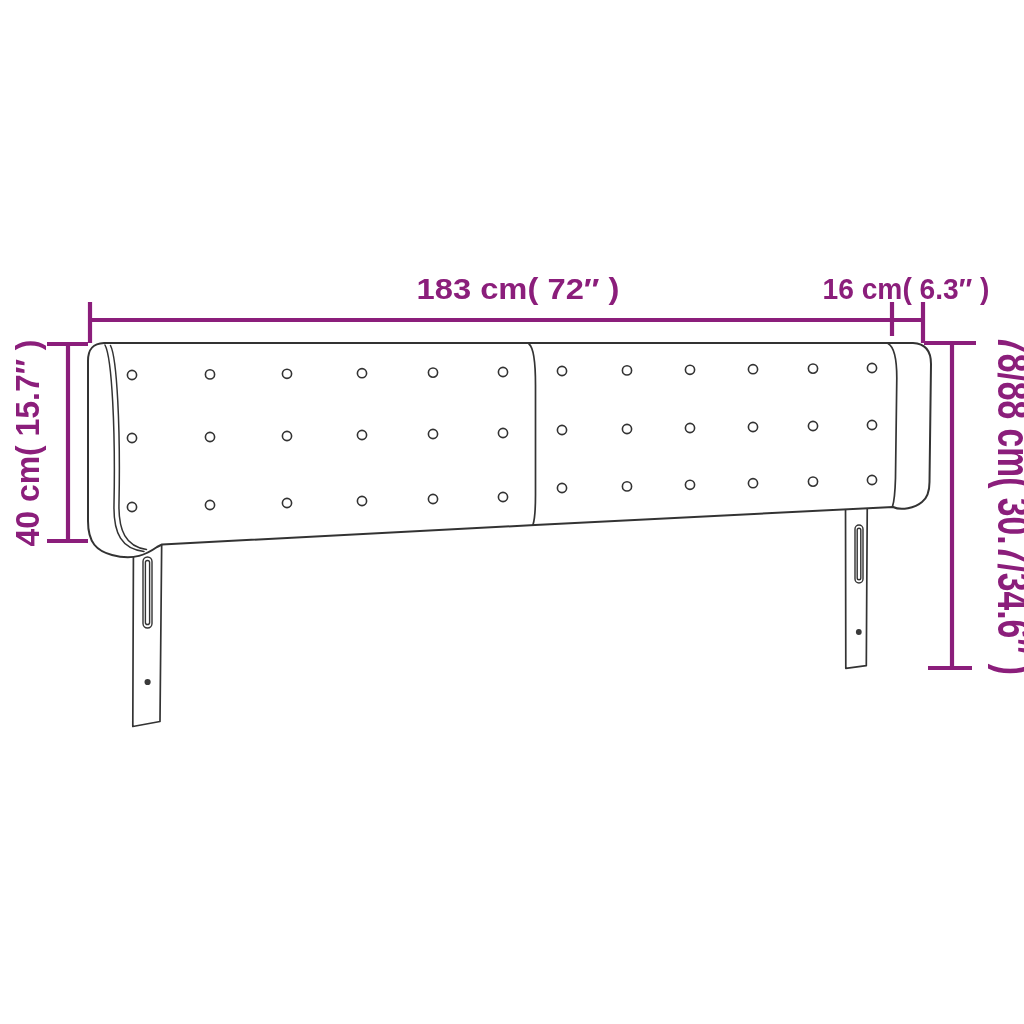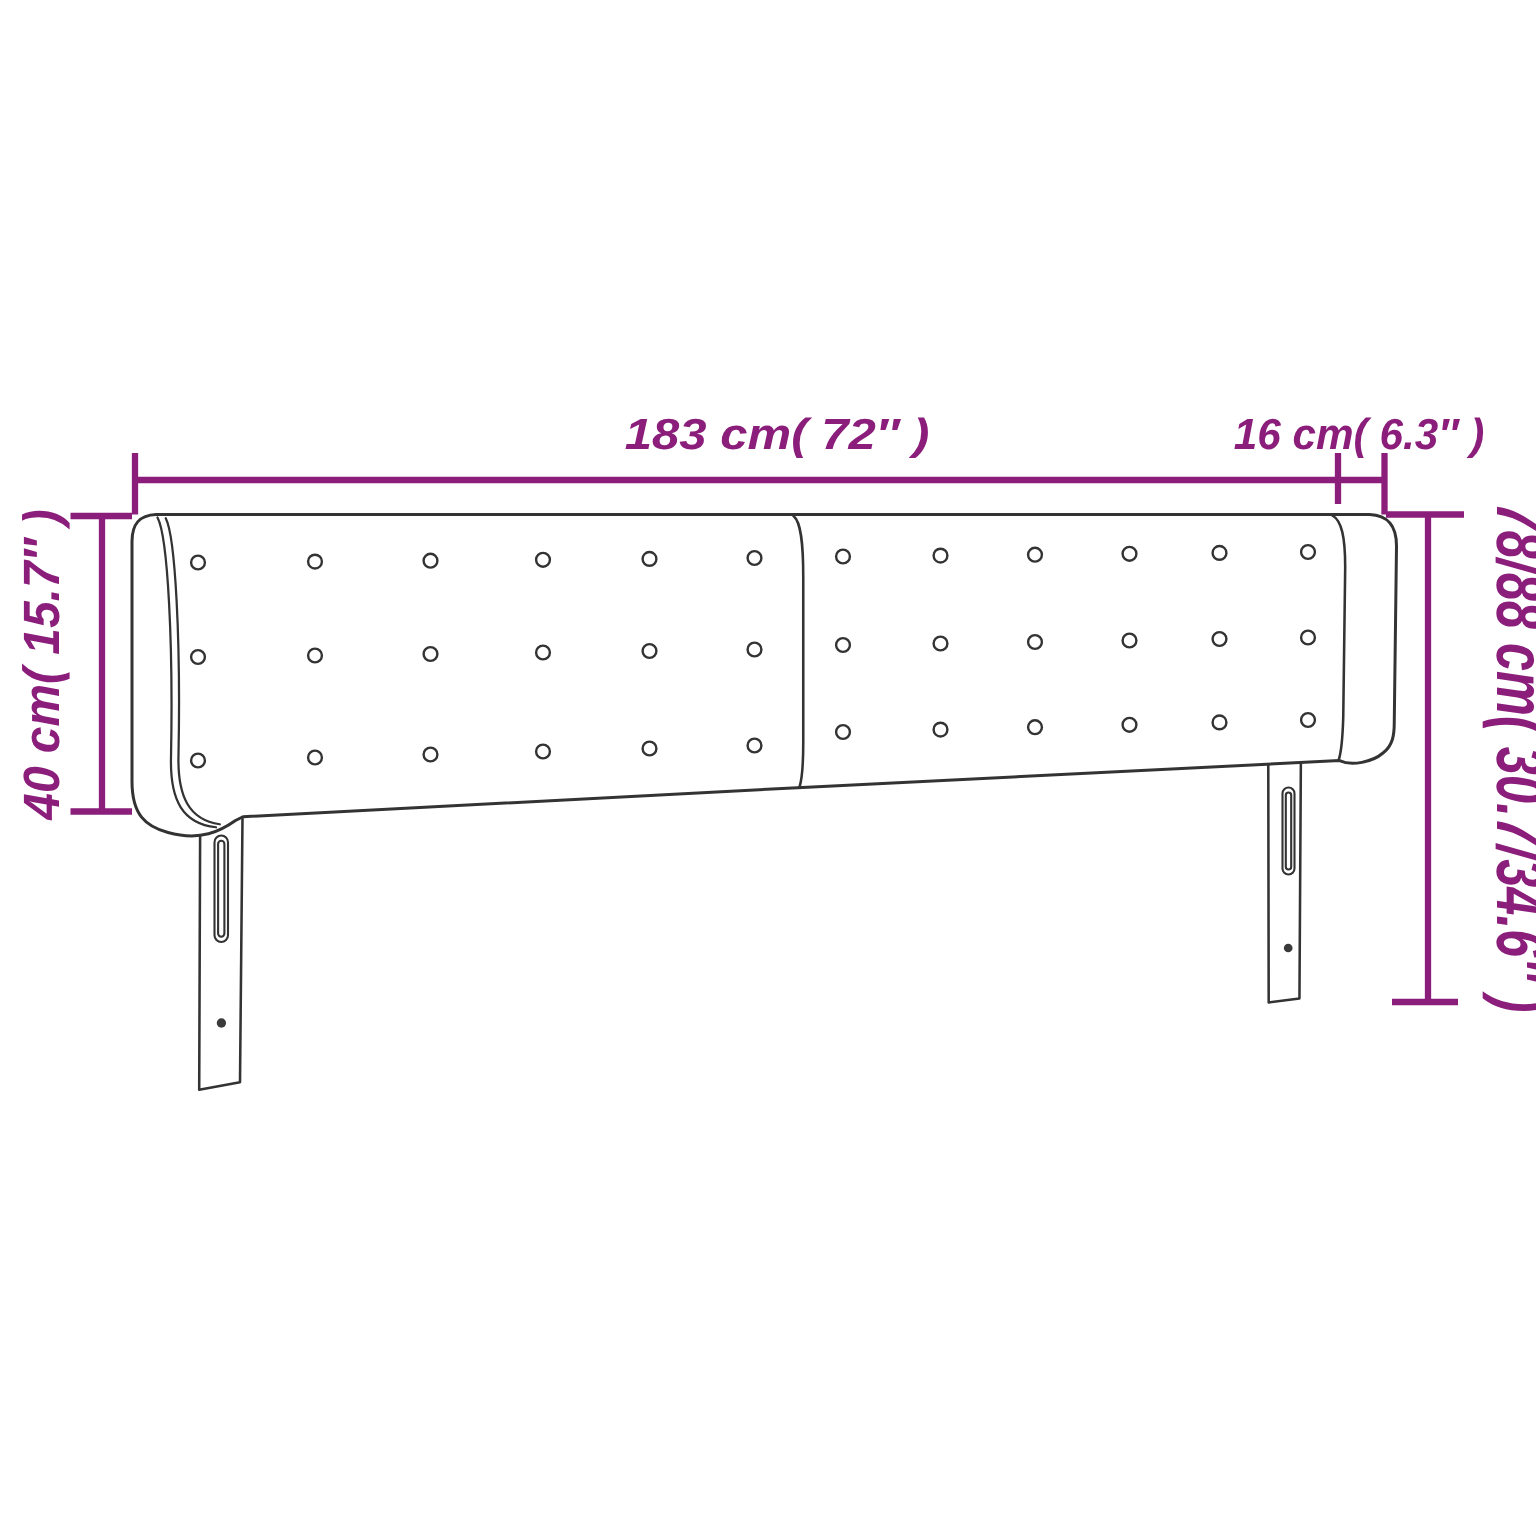--- a/index.html
+++ b/index.html
@@ -2,21 +2,20 @@
 <html><head>
 <meta charset="utf-8">
 <style>
   html,body{margin:0;padding:0;background:#fff;}
   .stage{
     position:relative;
     width:1024px;height:1024px;
     background:var(--bg,#fff);
     overflow:hidden;
     font-family:"Liberation Sans", sans-serif;
-    font-style:italic;
   }
   svg{display:block;}
   
   .art{ stroke:var(--outline,#333); fill:none; stroke-linecap:round; stroke-linejoin:round; }
   .art-fill{ fill:#fff; }
   .outline{ stroke-width:2; }
   .seam{ stroke-width:1.7; }
   .roll{ stroke-width:1.5; }
   .leg{ stroke-width:1.7; }
   .slot{ stroke-width:1.4; }

